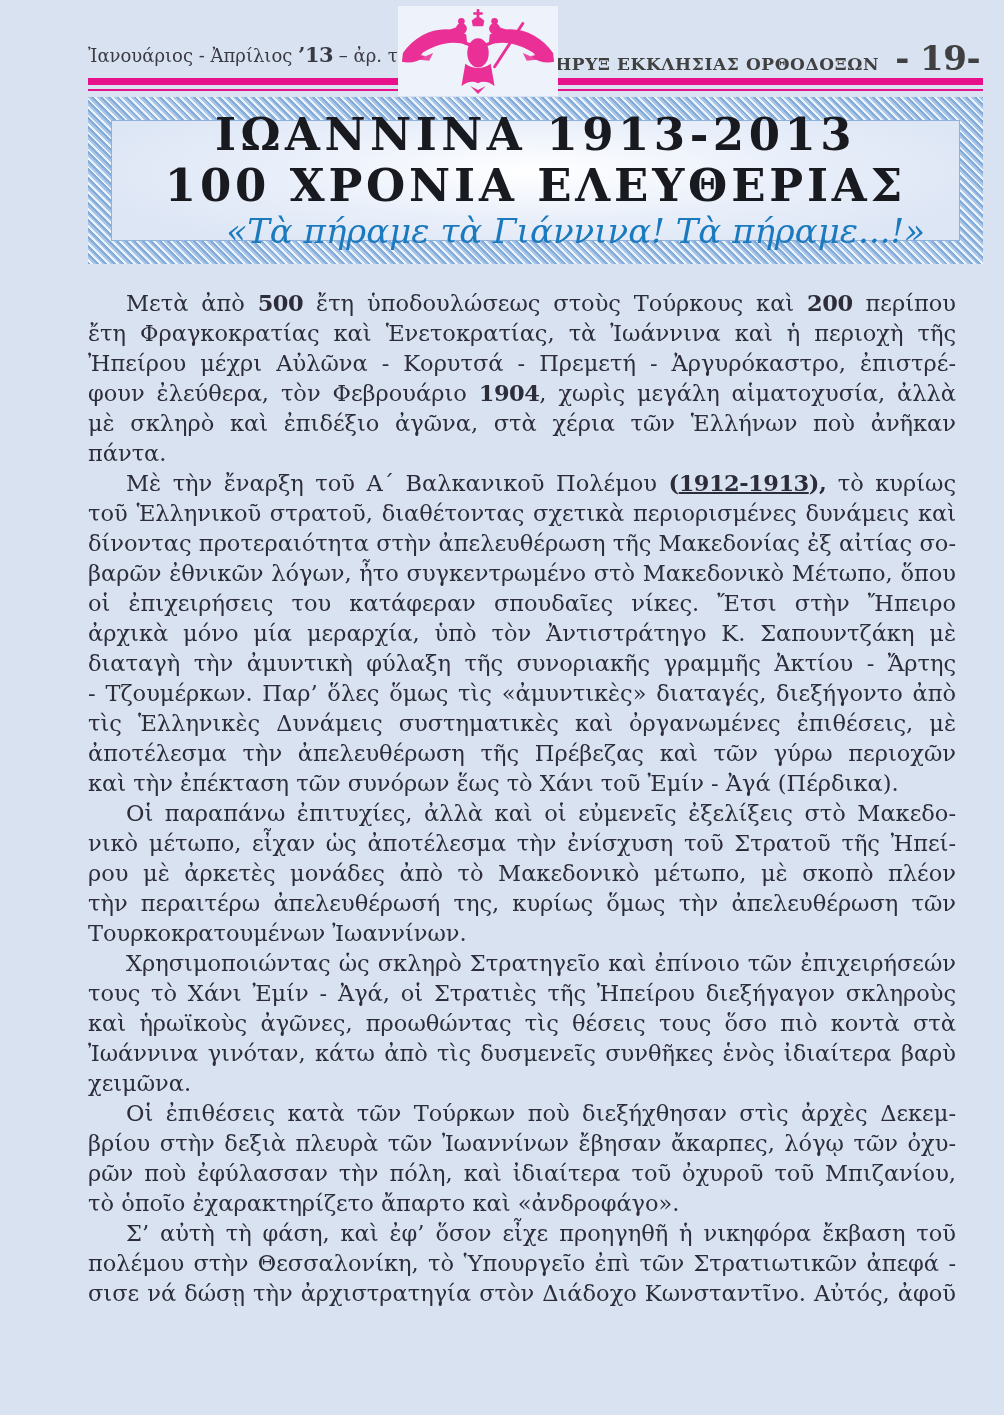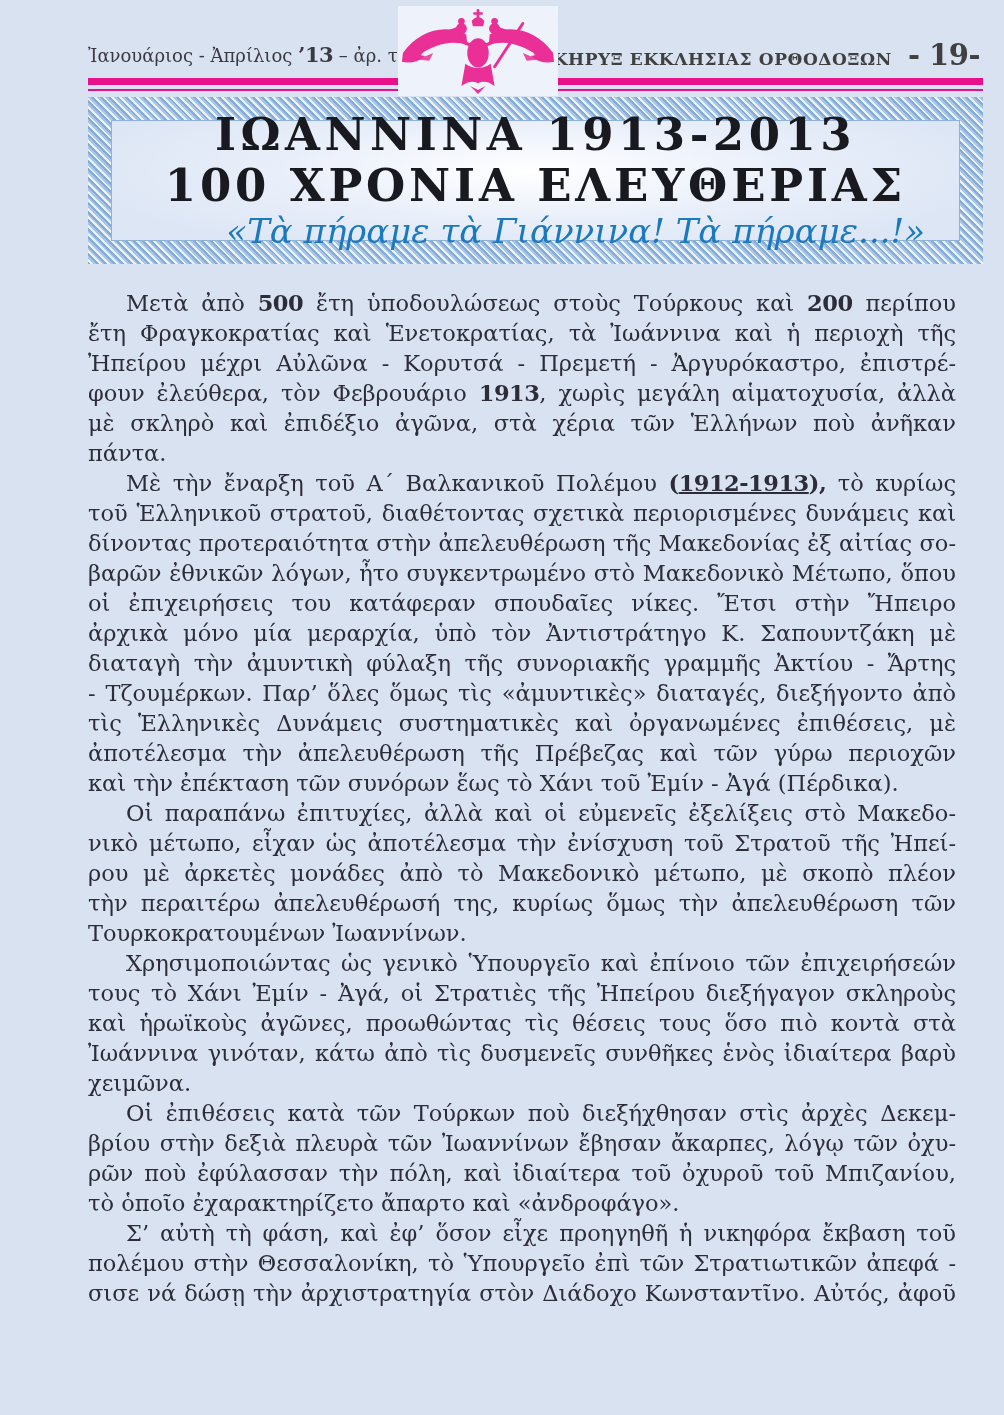--- a/index.html
+++ b/index.html
@@ -18,21 +18,21 @@
     position:absolute; left:88px; top:42px;
     font-size:18px; color:#3a3a44; white-space:nowrap;
   }
   .header-left b { font-size:21px; letter-spacing:-0.5px; }
   .header-right {
     position:absolute; right:24px; top:38px;
     display:flex; align-items:baseline; gap:16px;
     color:#404040; white-space:nowrap;
   }
   .journal-title { font-size:17px; font-weight:600; letter-spacing:0.6px; }
-  .page-num { font-size:29px; font-weight:bold; letter-spacing:-0.5px; }
+  .page-num { font-size:34px; font-weight:bold; letter-spacing:-0.5px; }
 
   .rule-thick {
     position:absolute; left:88px; top:78px; width:895px; height:7px;
     background:var(--magenta,#e7118b);
   }
   .rule-thin {
     position:absolute; left:88px; top:89px; width:895px; height:2px;
     background:var(--magenta,#e7118b);
   }
 
@@ -130,40 +130,40 @@
       <div class="title-line">ΙΩΑΝΝΙΝΑ 1913-2013</div>
       <div class="title-line second">100 ΧΡΟΝΙΑ ΕΛΕΥΘΕΡΙΑΣ</div>
       <div class="title-quote">«Τὰ πήραμε τὰ Γιάννινα! Τὰ πήραμε...!»</div>
     </div>
   </div>
 
   <div class="body-text">
       <div class="line first">Μετὰ ἀπὸ <b>500</b> ἔτη ὑποδουλώσεως στοὺς Τούρκους καὶ <b>200</b> περίπου</div>
       <div class="line">ἔτη Φραγκοκρατίας καὶ Ἑνετοκρατίας, τὰ Ἰωάννινα καὶ ἡ περιοχὴ τῆς</div>
       <div class="line">Ἠπείρου μέχρι Αὐλῶνα - Κορυτσά - Πρεμετή - Ἀργυρόκαστρο, ἐπιστρέ-</div>
-      <div class="line">φουν ἐλεύθερα, τὸν Φεβρουάριο <b>1913</b>, χωρὶς μεγάλη αἱματοχυσία, ἀλλὰ</div>
+      <div class="line">φουν ἐλεύθερα, τὸν Φεβρουάριο <b>1904</b>, χωρὶς μεγάλη αἱματοχυσία, ἀλλὰ</div>
       <div class="line">μὲ σκληρὸ καὶ ἐπιδέξιο ἀγῶνα, στὰ χέρια τῶν Ἑλλήνων ποὺ ἀνῆκαν</div>
       <div class="line lastline">πάντα.</div>
       <div class="line first">Μὲ τὴν ἔναρξη τοῦ Α´ Βαλκανικοῦ Πολέμου <b>(<u>1912-1913</u>),</b> τὸ κυρίως σῶμα</div>
       <div class="line">τοῦ Ἑλληνικοῦ στρατοῦ, διαθέτοντας σχετικὰ περιορισμένες δυνάμεις καὶ</div>
       <div class="line">δίνοντας προτεραιότητα στὴν ἀπελευθέρωση τῆς Μακεδονίας ἐξ αἰτίας σο-</div>
       <div class="line">βαρῶν ἐθνικῶν λόγων, ἦτο συγκεντρωμένο στὸ Μακεδονικὸ Μέτωπο, ὅπου</div>
       <div class="line">οἱ ἐπιχειρήσεις του κατάφεραν σπουδαῖες νίκες. Ἔτσι στὴν Ἤπειρο ἐστάλη</div>
       <div class="line">ἀρχικὰ μόνο μία μεραρχία, ὑπὸ τὸν Ἀντιστράτηγο Κ. Σαπουντζάκη μὲ</div>
       <div class="line">διαταγὴ τὴν ἀμυντικὴ φύλαξη τῆς συνοριακῆς γραμμῆς Ἀκτίου - Ἄρτης</div>
       <div class="line">- Τζουμέρκων. Παρ’ ὅλες ὅμως τὶς «ἀμυντικὲς» διαταγές, διεξήγοντο ἀπὸ</div>
       <div class="line">τὶς Ἑλληνικὲς Δυνάμεις συστηματικὲς καὶ ὀργανωμένες ἐπιθέσεις, μὲ</div>
       <div class="line">ἀποτέλεσμα τὴν ἀπελευθέρωση τῆς Πρέβεζας καὶ τῶν γύρω περιοχῶν</div>
       <div class="line lastline">καὶ τὴν ἐπέκταση τῶν συνόρων ἕως τὸ Χάνι τοῦ Ἐμίν - Ἀγά (Πέρδικα).</div>
       <div class="line first">Οἱ παραπάνω ἐπιτυχίες, ἀλλὰ καὶ οἱ εὐμενεῖς ἐξελίξεις στὸ Μακεδο-</div>
       <div class="line">νικὸ μέτωπο, εἶχαν ὡς ἀποτέλεσμα τὴν ἐνίσχυση τοῦ Στρατοῦ τῆς Ἠπεί-</div>
       <div class="line">ρου μὲ ἀρκετὲς μονάδες ἀπὸ τὸ Μακεδονικὸ μέτωπο, μὲ σκοπὸ πλέον</div>
       <div class="line">τὴν περαιτέρω ἀπελευθέρωσή της, κυρίως ὅμως τὴν ἀπελευθέρωση τῶν</div>
       <div class="line lastline">Τουρκοκρατουμένων Ἰωαννίνων.</div>
-      <div class="line first">Χρησιμοποιώντας ὡς γενικὸ Ὑπουργεῖο καὶ ἐπίνοιο τῶν ἐπιχειρήσεών</div>
+      <div class="line first">Χρησιμοποιώντας ὡς σκληρὸ Στρατηγεῖο καὶ ἐπίνοιο τῶν ἐπιχειρήσεών</div>
       <div class="line">τους τὸ Χάνι Ἐμίν - Ἀγά, οἱ Στρατιὲς τῆς Ἠπείρου διεξήγαγον σκληροὺς</div>
       <div class="line">καὶ ἡρωϊκοὺς ἀγῶνες, προωθώντας τὶς θέσεις τους ὅσο πιὸ κοντὰ στὰ</div>
       <div class="line">Ἰωάννινα γινόταν, κάτω ἀπὸ τὶς δυσμενεῖς συνθῆκες ἑνὸς ἰδιαίτερα βαρὺ</div>
       <div class="line lastline">χειμῶνα.</div>
       <div class="line first">Οἱ ἐπιθέσεις κατὰ τῶν Τούρκων ποὺ διεξήχθησαν στὶς ἀρχὲς Δεκεμ-</div>
       <div class="line">βρίου στὴν δεξιὰ πλευρὰ τῶν Ἰωαννίνων ἔβησαν ἄκαρπες, λόγῳ τῶν ὀχυ-</div>
       <div class="line">ρῶν ποὺ ἐφύλασσαν τὴν πόλη, καὶ ἰδιαίτερα τοῦ ὀχυροῦ τοῦ Μπιζανίου,</div>
       <div class="line lastline">τὸ ὁποῖο ἐχαρακτηρίζετο ἄπαρτο καὶ «ἀνδροφάγο».</div>
       <div class="line first">Σ’ αὐτὴ τὴ φάση, καὶ ἐφ’ ὅσον εἶχε προηγηθῆ ἡ νικηφόρα ἔκβαση τοῦ</div>
       <div class="line">πολέμου στὴν Θεσσαλονίκη, τὸ Ὑπουργεῖο ἐπὶ τῶν Στρατιωτικῶν ἀπεφά -</div>

